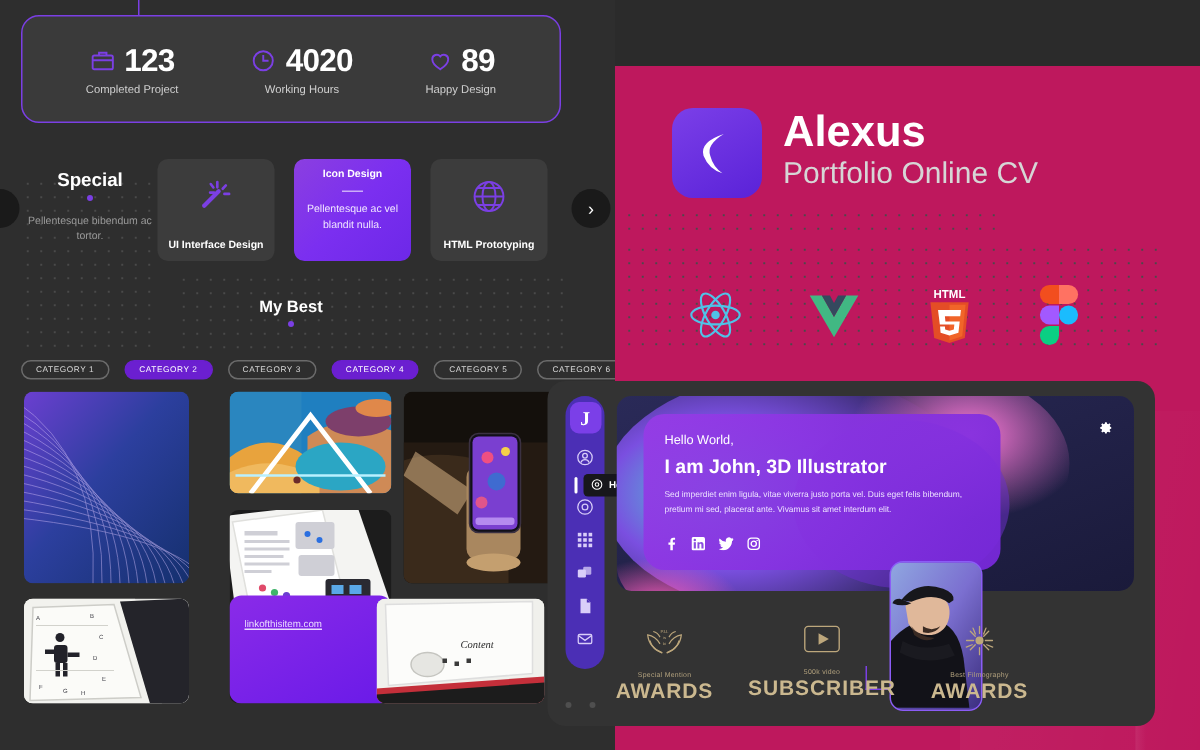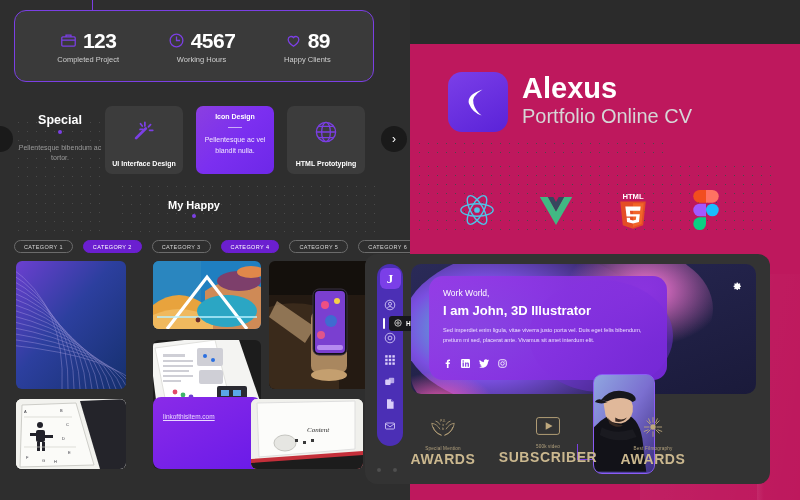--- a/index.html
+++ b/index.html
@@ -224,35 +224,35 @@
       </div>
 
       <div class="stat">
         <div class="stat-top">
           <span class="stat-ico">
             <svg viewBox="0 0 24 24" width="17" height="17" fill="none" stroke="#7b3fe4" stroke-width="1.8">
               <circle cx="12" cy="12" r="9"></circle>
                 <path d="M12 6.5V12h5"></path>
             </svg>
           </span>
-          <span class="stat-num">4567</span>
+          <span class="stat-num">4020</span>
         </div>
         <div class="stat-label">Working Hours</div>
       </div>
 
       <div class="stat">
         <div class="stat-top">
           <span class="stat-ico">
             <svg viewBox="0 0 24 24" width="17" height="17" fill="none" stroke="#7b3fe4" stroke-width="1.8">
               <path d="M12 20s-7.5-4.8-7.5-9.5A4.2 4.2 0 0 1 12 8a4.2 4.2 0 0 1 7.5 2.5C19.5 15.2 12 20 12 20z"></path>
             </svg>
           </span>
           <span class="stat-num">89</span>
         </div>
-        <div class="stat-label">Happy Clients</div>
+        <div class="stat-label">Happy Design</div>
       </div>
     </div>
 
     <div class="services-head">
       <div class="services-title">Special</div>
       <div class="svc-dot"></div>
     </div>
     <div class="services-sub">Pellentesque bibendum ac tortor.</div>
 
     <div class="svc-card c1">
@@ -279,21 +279,21 @@
           <path d="M5 16h22M7.2 9.5h17.6M7.2 22.5h17.6"></path>
         </svg>
       </span>
       <div class="svc-name">HTML Prototyping</div>
     </div>
 
     <div class="arrow-btn arrow-left"></div>
     <div class="arrow-btn arrow-right">›</div>
 
     <div class="mywork">
-      <div class="mywork-title">My Happy</div>
+      <div class="mywork-title">My Best</div>
       <div class="mywork-dot"></div>
     </div>
 
     <div class="cats">
       <div class="cat">CATEGORY 1</div>
       <div class="cat on">CATEGORY 2</div>
       <div class="cat">CATEGORY 3</div>
       <div class="cat on">CATEGORY 4</div>
       <div class="cat">CATEGORY 5</div>
       <div class="cat">CATEGORY 6</div>
@@ -588,21 +588,21 @@
             </linearGradient>
           </defs>
           <rect width="345" height="130" fill="url(#hb4)"></rect>
           <ellipse cx="115" cy="65" rx="125" ry="80" fill="url(#hb1)"></ellipse>
           <ellipse cx="214" cy="45" rx="88" ry="62" fill="url(#hb2)"></ellipse>
           <ellipse cx="70" cy="112" rx="70" ry="42" fill="url(#hb3)"></ellipse>
           <ellipse cx="190" cy="72" rx="72" ry="56" fill="#6a30c8" opacity=".55"></ellipse>
         </svg>
 
         <div class="hero-card">
-          <div class="hero-hello">Work World,</div>
+          <div class="hero-hello">Hello World,</div>
           <div class="hero-h1">I am John, 3D Illustrator</div>
           <div class="hero-p">Sed imperdiet enim ligula, vitae viverra justo porta vel. Duis eget felis bibendum, pretium mi sed, placerat ante. Vivamus sit amet interdum elit.</div>
           <div class="hero-social">
             <span>
               <svg viewBox="0 0 12 12" width="9" height="9" fill="#ffffff">
                   <path d="M7.4 12V6.8h1.7l.3-2H7.4V3.5c0-.6.2-1 1-1h1V.7C9.2.7 8.5.6 7.8.6 6.2.6 5.2 1.6 5.2 3.3v1.5H3.5v2h1.7V12z"></path>
                 </svg>
             </span>
             <span>
               <svg viewBox="0 0 12 12" width="9" height="9" fill="#ffffff">

